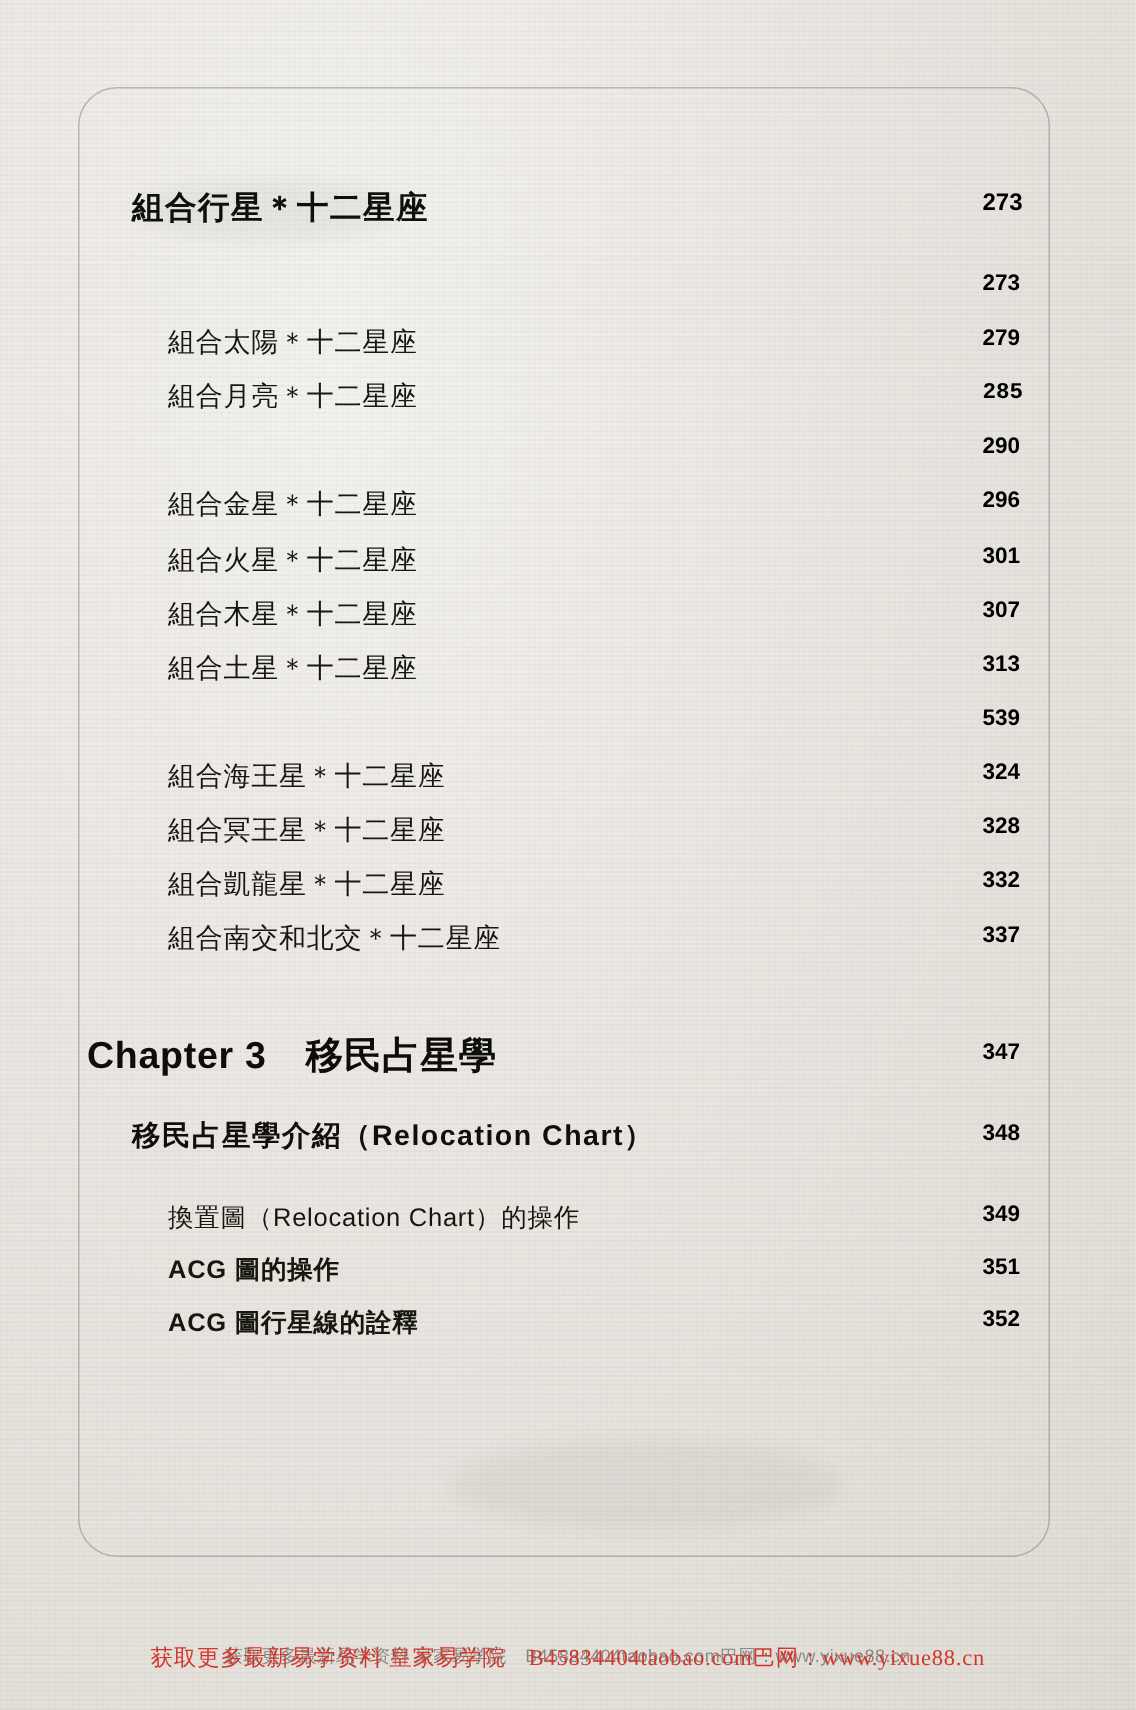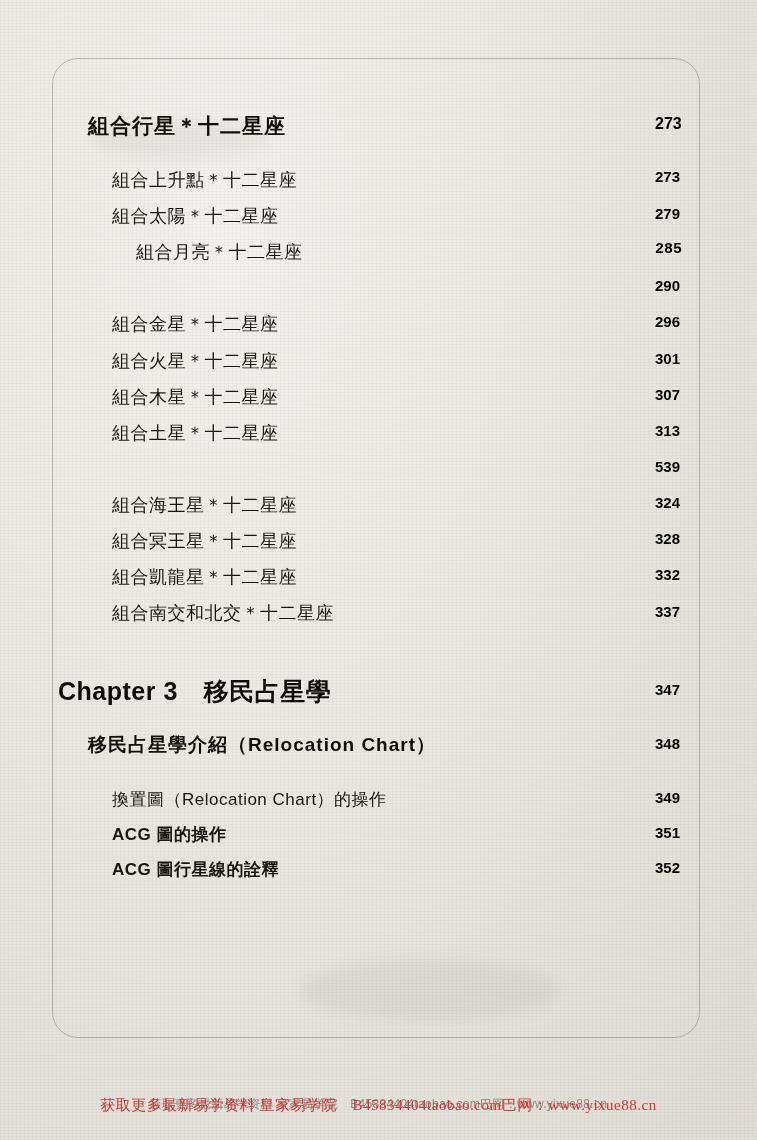--- a/index.html
+++ b/index.html
@@ -29,21 +29,21 @@
     top: 58px;
     width: 648px;
     height: 980px;
     border: 1px solid rgba(120,118,112,0.45);
     border-radius: 26px;
     box-sizing: border-box;
   }
   .content {
     position: absolute;
     left: 0;
-    top: 0;
+    top: 12px;
     width: 757px;
     height: 872px;
   }
 
   .row {
     position: absolute;
     display: flex;
     align-items: baseline;
     color: #16150f;
   }
@@ -129,31 +129,28 @@
 <div class="smudge" style="left:90px;top:120px;width:180px;height:40px;"></div>
 <div class="page-inner"></div>
 
 <div class="content">
 
   <div class="row sec-head" style="top:112px;">
     <span class="label">組合行星＊十二星座</span>
   </div>
   <div class="pnum-col" style="top:115px;font-size:16px;">273</div>
 
-  <div class="row sub" style="top:168px;">
-    <span class="label">組合上升點＊十二星座</span>
-  </div>
   <div class="pnum-col" style="top:168px;font-size:15px;">273</div>
 
   <div class="row sub" style="top:204px;">
     <span class="label">組合太陽＊十二星座</span>
   </div>
   <div class="pnum-col" style="top:205px;font-size:15px;">279</div>
 
-  <div class="row sub" style="top:240px;margin-left:24px;">
+  <div class="row sub" style="top:240px;">
     <span class="label">組合月亮＊十二星座</span>
   </div>
   <div class="pnum-col" style="top:241px;font-size:15px;font-family:Liberation Mono, monospace;">285</div>
 
   <div class="pnum-col" style="top:277px;font-size:15px;">290</div>
 
   <div class="row sub" style="top:312px;">
     <span class="label">組合金星＊十二星座</span>
   </div>
   <div class="pnum-col" style="top:313px;font-size:15px;">296</div>

